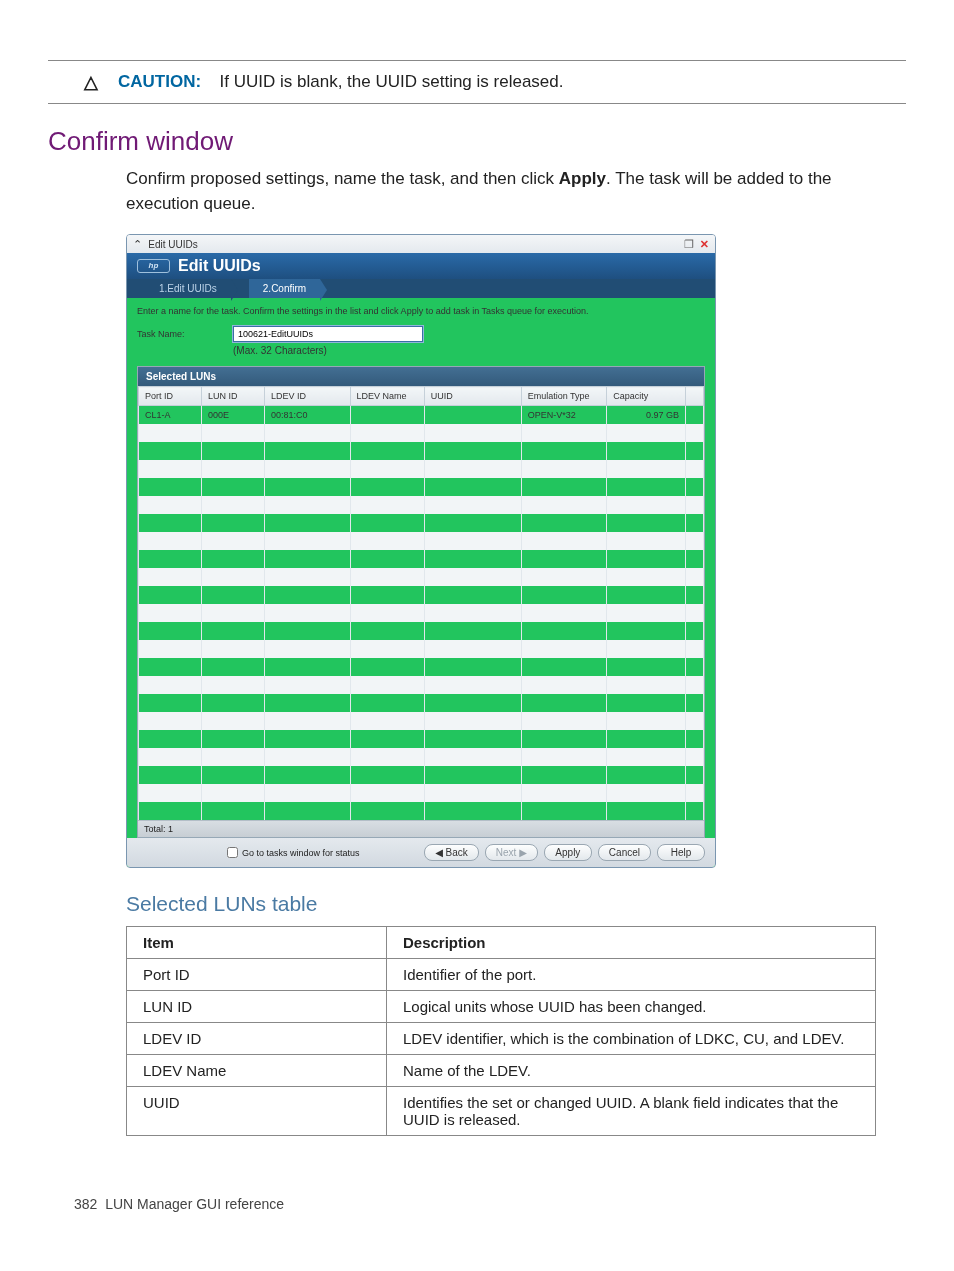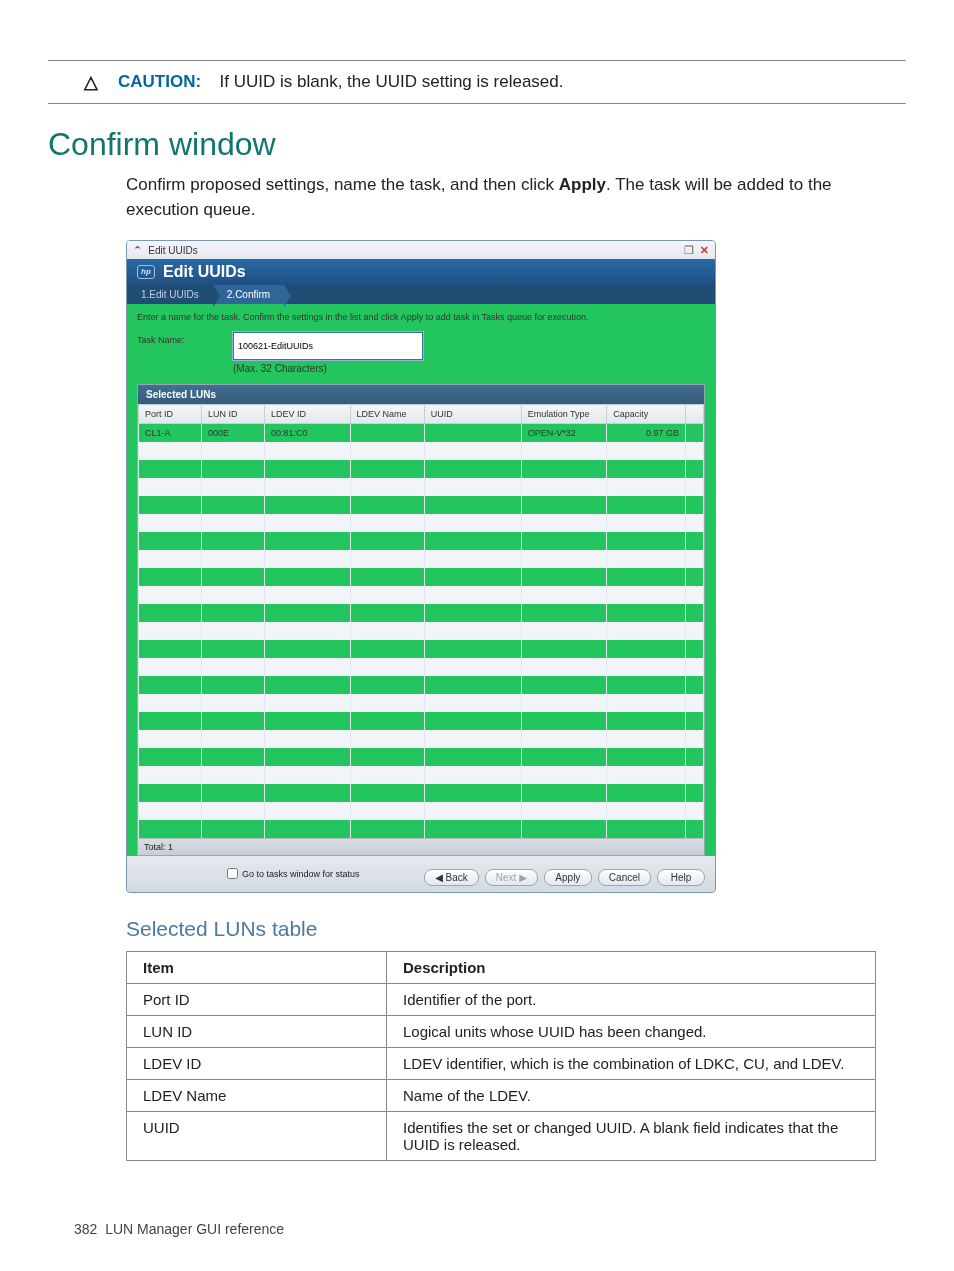--- a/index.html
+++ b/index.html
@@ -2,56 +2,56 @@
 <html><head>
 <meta charset="utf-8">
 <style>
   * { box-sizing: border-box; margin: 0; padding: 0; }
   html, body { width: 954px; font-family: Arial, Helvetica, sans-serif; color: #222; background: #fff; }
   .page { padding: 60px 48px 40px 48px; }
   .caution-bar { border-top: 1px solid #888; border-bottom: 1px solid #888; padding: 10px 0 10px 0; display: flex; align-items: center; gap: 16px; margin-bottom: 22px; }
   .caution-bar .tri { width: 18px; margin-left: 36px; font-size: 18px; font-weight: bold; }
   .caution-bar .label { color: #0066a1; font-weight: bold; font-size: 17px; margin-right: 14px; }
   .caution-bar .msg { font-size: 17px; }
-  h1.section { color: #0f766e; font-weight: normal; font-size: 32px; margin: 18px 0 10px 0; }
+  h1.section { color: #701a75; font-weight: normal; font-size: 26px; margin: 18px 0 10px 0; }
   h2.sub { color: #4a7aa3; font-weight: normal; font-size: 21px; margin: 18px 0 10px 78px; }
   .body-p { margin-left: 78px; font-size: 17px; line-height: 1.45; }
   .body-p .bold { font-weight: bold; }
 
   
   .dlg-wrap { margin: 18px 0 24px 78px; width: 590px; border: 1px solid #7a96b0; border-radius: 4px; overflow: hidden; font-family: Verdana, Arial, sans-serif; }
   .dlg-outer-bar { background: linear-gradient(#f4f6f8,#e4e9ee); height: 18px; display: flex; align-items: center; font-size: 10px; color: #333; padding: 0 6px; }
   .dlg-outer-bar .chev { font-size: 11px; margin-right: 6px; }
   .dlg-outer-bar .spacer { flex: 1; }
   .dlg-outer-bar .winicon { margin-left: 6px; font-size: 11px; color: #666; }
   .dlg-outer-bar .closex { color: #d33; font-weight: bold; }
   .dlg-title { background: linear-gradient(#2a6aa8,#1e4f80); color: #fff; font-size: 16px; font-weight: bold; padding: 4px 10px; display: flex; align-items: center; gap: 8px; }
-  .dlg-title .hp { width: 18px; height: 14px; border: 1px solid #9fc0dd; border-radius: 3px; font-size: 8px; text-align: center; line-height: 12px; font-style: italic; color: #cfe3f4; }
+  .dlg-title .hp { width: 33px; height: 14px; border: 1px solid #9fc0dd; border-radius: 3px; font-size: 8px; text-align: center; line-height: 12px; font-style: italic; color: #cfe3f4; }
   .dlg-steps { background: #214d74; display: flex; font-size: 10px; color: #bcd3e8; }
-  .dlg-steps .step { padding: 4px 14px; position: relative; }
+  .dlg-steps .step { padding: 4px 14px; position: relative; margin-left: 18px; }
   .dlg-steps .step.cur { background: #2f6699; color: #fff; }
   .dlg-steps .step .arrow { position: absolute; right: -7px; top: 0; bottom: 0; width: 0; height: 0; border-top: 11px solid transparent; border-bottom: 11px solid transparent; border-left: 7px solid #214d74; z-index: 1; }
   .dlg-steps .step.cur .arrow { border-left-color: #2f6699; }
   .dlg-body { background: #22c55e; }
   .dlg-instruct { font-size: 9px; color: #333; padding: 8px 10px 10px 10px; }
   .dlg-task-row { display: flex; align-items: flex-start; gap: 12px; padding: 0 10px 10px 10px; font-size: 9px; }
   .dlg-task-row .lbl { width: 84px; color: #333; padding-top: 3px; }
-  .dlg-task-row input { border: 1px solid #3a6ea5; font-size: 9px; padding: 2px 4px; height: 28px; width: 190px; outline: 1px solid #8fb6da; }
+  .dlg-task-row input { border: 1px solid #3a6ea5; font-size: 9px; padding: 2px 4px; height: 16px; width: 190px; outline: 1px solid #8fb6da; }
   .dlg-task-row .hint { font-size: 10px; color: #333; margin-top: 3px; }
   .luns-wrap { margin: 0 10px; border: 1px solid #96a8b6; }
   .luns-title { background: linear-gradient(#436f93,#335a7b); color: #fff; font-size: 10px; font-weight: bold; padding: 4px 8px; }
   table.luns { width: 100%; border-collapse: collapse; font-size: 9px; color: #333; table-layout: fixed; }
   table.luns th { background: linear-gradient(#f3f6f8,#e2e8ed); border: 1px solid #c5d0d9; font-weight: normal; padding: 4px 6px; text-align: left; color: #333; }
   table.luns td { border-left: 1px solid #e1e7ec; border-right: 1px solid #e1e7ec; padding: 2px 6px; height: 18px; }
   table.luns tr.stripe td { background: #f2f5f7; }
   .luns-total { background: linear-gradient(#d8dee3,#c7ced4); font-size: 9px; padding: 3px 6px; border-top: 1px solid #b3bec7; }
   .dlg-footer { background: linear-gradient(#e4e9ee,#d2d9e0); padding: 6px 10px; display: flex; align-items: center; gap: 6px; font-size: 9px; justify-content: flex-end; margin-top: 0; }
   .dlg-footer .chk-wrap { display: flex; align-items: flex-end; gap: 4px; margin-right: auto; margin-left: 90px; }
   .dlg-footer input[type=checkbox] { width: 11px; height: 11px; }
-  .dlg-footer button { font-size: 10px; padding: 2px 10px; border: 1px solid #9aa7b2; border-radius: 8px; background: linear-gradient(#fdfefe,#e3e8ec); color: #333; min-width: 48px; margin-top: 7px; }
+  .dlg-footer button { font-size: 10px; padding: 2px 10px; border: 1px solid #9aa7b2; border-radius: 8px; background: linear-gradient(#fdfefe,#e3e8ec); color: #333; min-width: 48px; }
   .dlg-footer button:disabled { color: #9aa4ad; }
 
   
   table.desc { margin-left: 78px; width: 750px; border-collapse: collapse; font-size: 15px; }
   table.desc th, table.desc td { border: 1px solid #888; padding: 7px 16px; text-align: left; vertical-align: top; }
   table.desc th { font-weight: bold; background: #fff; }
   table.desc th.item { width: 260px; }
 
   .pg-footer { font-size: 14px; color: #444; margin-top: 60px; margin-left: 26px; }
 </style>

